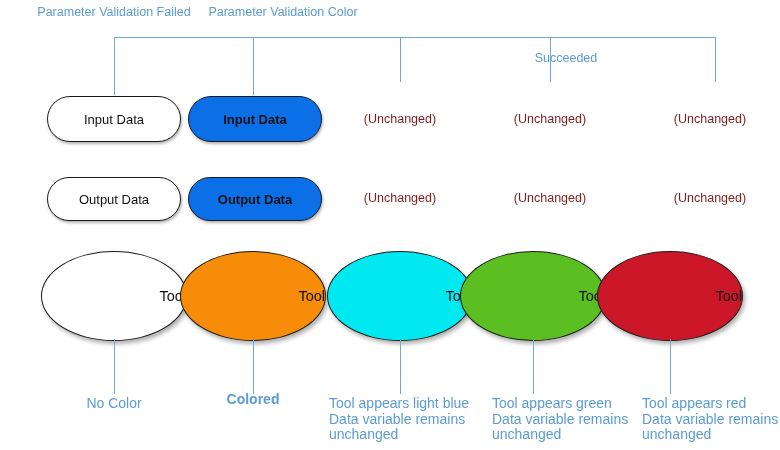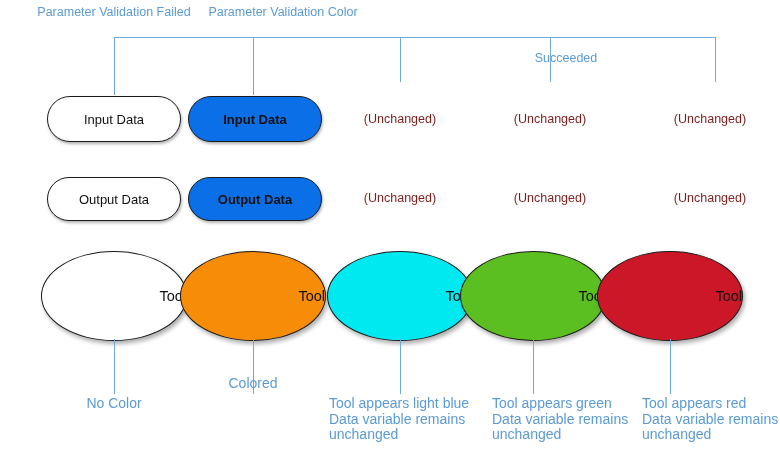--- a/index.html
+++ b/index.html
@@ -150,21 +150,21 @@
     <span>Tool</span>
   </div>
 
   <div class="stem" style="left:114px; top:339px; height:55px;"></div>
   <div class="stem" style="left:253px; top:339px; height:55px;"></div>
   <div class="stem" style="left:400px; top:339px; height:55px;"></div>
   <div class="stem" style="left:533px; top:339px; height:55px;"></div>
   <div class="stem" style="left:670px; top:339px; height:55px;"></div>
 
   <div class="caption centered" style="left:54px; top:396px; width:120px;">No Color</div>
-  <div class="caption centered" style="left:193px; top:376px; width:120px;">Colored</div>
+  <div class="caption centered" style="left:193px; top:392px; width:120px;font-weight:bold;">Colored</div>
   <div class="caption lefted" style="left:329px; top:396px; width:160px;">Tool appears light blue
 Data variable remains
 unchanged</div>
   <div class="caption lefted" style="left:492px; top:396px; width:150px;">Tool appears green
 Data variable remains
 unchanged</div>
   <div class="caption lefted" style="left:642px; top:396px; width:140px;">Tool appears red
 Data variable remains
 unchanged</div>
 

